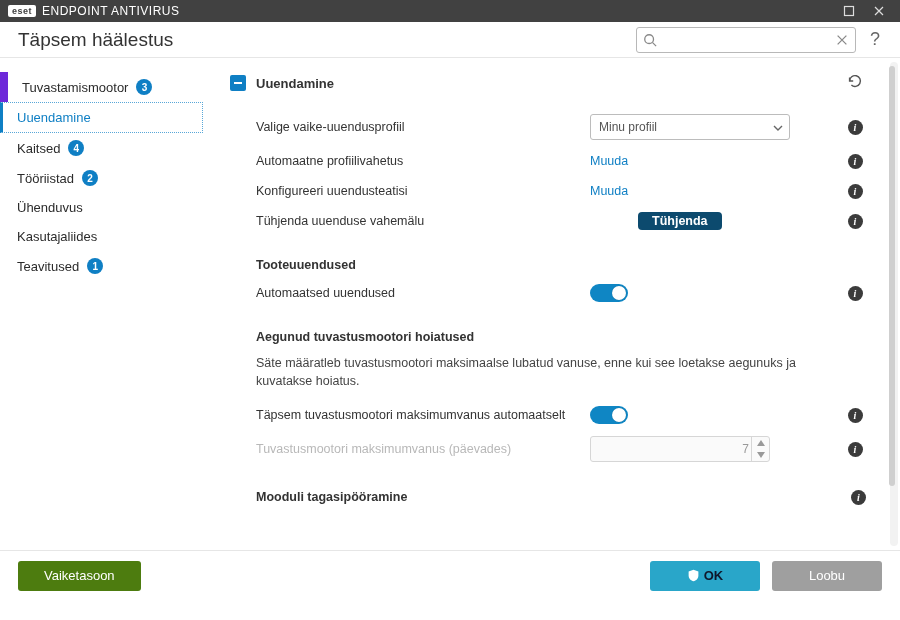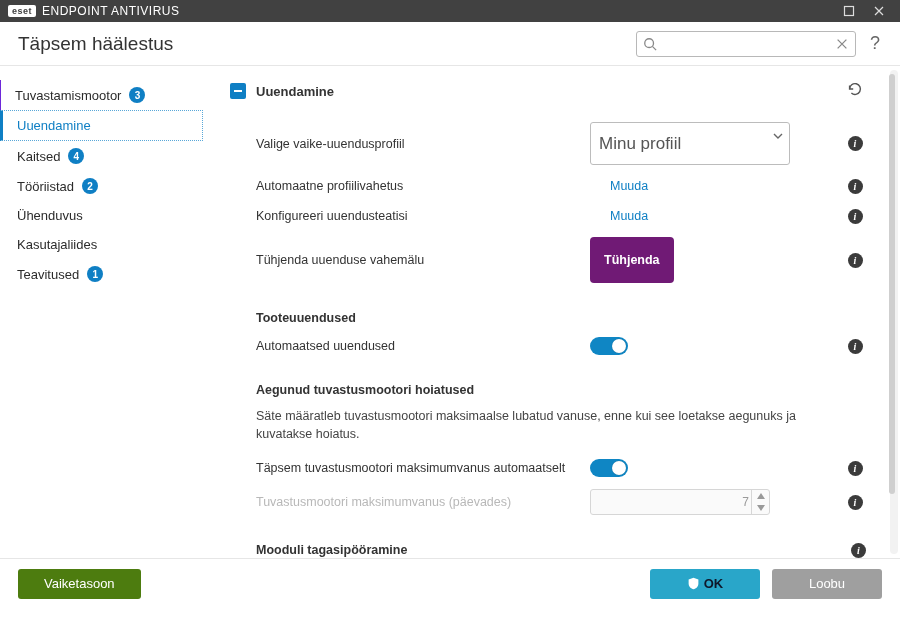--- a/index.html
+++ b/index.html
@@ -3,53 +3,53 @@
 <meta charset="utf-8">
 <style>
   * { box-sizing: border-box; margin: 0; padding: 0; font-family: "Segoe UI", Arial, sans-serif; }
   html, body { width: 900px; height: 620px; overflow: hidden; background: #fff; }
   .titlebar { height: 22px; background: #414141; color: #fff; display: flex; align-items: center; padding: 0 8px; font-size: 12px; }
   .brand-badge { background:#fff; color:#414141; font-weight:700; font-size:9px; padding:1px 4px; border-radius:2px; margin-right:6px; letter-spacing:0.5px;}
   .titlebar .brand { font-weight: 400; letter-spacing: 0.5px; font-size:12px;}
   .titlebar .win-buttons { margin-left: auto; display: flex; gap: 16px; padding-right:6px;}
   .titlebar .win-btn { width:14px; height:14px; display:flex; align-items:center; justify-content:center; cursor:pointer; color:#ddd;}
   .win-btn svg { width:12px; height:12px; stroke:#ddd; stroke-width:1.2; fill:none;}
-  .header { height: 44px; border-bottom: 1px solid #e6e6e6; display:flex; align-items:center; padding:0 18px; }
+  .header { height: 36px; border-bottom: 1px solid #e6e6e6; display:flex; align-items:center; padding:0 18px; }
   .header-title { font-size: 19px; color:#333; font-weight:400;}
   .header-right { margin-left:auto; display:flex; align-items:center; gap:12px;}
   .search-box { position:relative; width:220px; height:26px; border:1px solid #b8b8b8; border-radius:3px; display:flex; align-items:center; padding:0 24px 0 26px; background:#fff;}
   .search-box input { border:none; outline:none; width:100%; font-size:12px; color:#333; background:transparent;}
   .search-box .s-icon { position:absolute; left:6px; top:5px; width:14px; height:14px; color:#888;}
   .search-box .c-icon { position:absolute; right:6px; top:5px; width:14px; height:14px; color:#888; cursor:pointer;}
   .help-icon { font-size:18px; color:#666; cursor:pointer; padding:0 2px;}
   .body { display:flex; height: calc(620px - 30px - 48px - 50px); }
   .sidebar { width: 210px; padding: 14px 6px 14px 0; border-right:1px solid transparent;}
   .side-item { display:flex; align-items:center; padding:7px 14px; font-size:13px; color:#2b2b2b; cursor:pointer; border-left:3px solid transparent; gap:8px;}
   .side-item.active { color:#0f7fc4; border:1px dotted #59a7d8; border-left:3px solid #0f7fc4; background:#fff;}
-  .side-item.top-accent { border-left:1px solid #6d28d9;align-items:center; }
+  .side-item.top-accent { border-left:8px solid #6d28d9;align-items:center; }
   .pill { background:#0f7fc4; color:#fff; min-width:16px; height:16px; border-radius:8px; font-size:10px; display:inline-flex; align-items:center; justify-content:center; padding:0 5px; font-weight:600;}
   .content { flex:1; position:relative; overflow:hidden;}
   .scroll-area { position:absolute; inset:0 12px 0 0; overflow-y:auto; padding:14px 24px 20px 20px;}
   .scrollbar-fake { position:absolute; right:3px; top:8px; width:6px; height:300px; background:#cfcfcf; border-radius:3px;}
   .scroll-track { position:absolute; right:2px; top:4px; bottom:4px; width:8px; background:#f2f2f2; border-radius:4px;}
   .section-head { display:flex; align-items:center; gap:10px; margin-bottom:14px;}
   .collapse-box { width:16px; height:16px; background:#0f7fc4; border-radius:2px; display:flex; align-items:center; justify-content:center; cursor:pointer;}
   .collapse-box svg { width:10px; height:10px; stroke:#fff; stroke-width:2;}
   .section-title { font-size:13px; font-weight:600; color:#333;}
   .restore-icon { margin-left:auto; cursor:pointer; color:#555;}
   .restore-icon svg { width:18px; height:18px; stroke:#555; fill:none; stroke-width:1.6;}
   .row { display:flex; align-items:center; padding:6px 0 6px 26px; font-size:12.5px; color:#333; min-height:30px; gap:4px;}
   .row .label { flex:0 0 330px;}
   .row .control { flex:0 0 220px; display:flex; align-items:center;}
   .row .info { margin-left:auto; width:18px; height:18px; display:flex; align-items:center; justify-content:center; color:#333; cursor:pointer;}
   .info-circle { width:15px; height:15px; border-radius:50%; background:#3b3b3b; color:#fff; font-size:10px; font-weight:700; display:flex; align-items:center; justify-content:center; font-style:italic; font-family:Georgia,serif;}
-  .select { width:200px; height:43px; border:1px solid #bcbcbc; border-radius:3px; background:#fff; padding:0 24px 0 8px; font-size:17px; color:#555; position:relative; display:flex; align-items:center; cursor:pointer;}
+  .select { width:200px; height:26px; border:1px solid #bcbcbc; border-radius:3px; background:#fff; padding:0 24px 0 8px; font-size:12px; color:#555; position:relative; display:flex; align-items:center; cursor:pointer;}
   .select .chev { position:absolute; right:6px; top:8px;}
-  .link { color:#0f7fc4; cursor:pointer; font-size:12.5px;margin-left:20px;}
-  .btn-pill { background:#701a75; color:#fff; border:none; border-radius:4px; padding:16px 14px; font-size:12.5px; font-weight:600; cursor:pointer;}
+  .link { color:#0f7fc4; cursor:pointer; font-size:12.5px;}
+  .btn-pill { background:#0c4a6e; color:#fff; border:none; border-radius:4px; padding:2px 14px; font-size:12.5px; font-weight:600; cursor:pointer;margin-left:48px;}
   .subhead { font-size:12.5px; font-weight:700; color:#333; padding:22px 0 6px 26px;}
   .desc { font-size:12.5px; color:#444; padding:4px 26px 10px 26px; line-height:1.45; max-width:620px;}
   .toggle { width:38px; height:18px; border-radius:9px; background:#0f86c4; position:relative; cursor:pointer;}
   .toggle .knob { position:absolute; width:14px; height:14px; background:#fff; border-radius:50%; top:2px; right:2px; box-shadow:0 0 1px rgba(0,0,0,0.3);}
   .num-input { width:180px; height:26px; border:1px solid #d6d6d6; border-radius:3px; display:flex; align-items:center; padding:0 20px 0 8px; position:relative; background:#fafafa;}
   .num-input .val { margin-left:auto; color:#9a9a9a; font-size:12px;}
   .spinner { position:absolute; right:0; top:0; bottom:0; width:18px; border-left:1px solid #d6d6d6; display:flex; flex-direction:column;}
   .spinner div { flex:1; display:flex; align-items:center; justify-content:center; cursor:pointer;}
   .spinner svg { width:8px; height:6px; fill:#999;}
   .row.disabled .label { color:#b8b8b8;}

